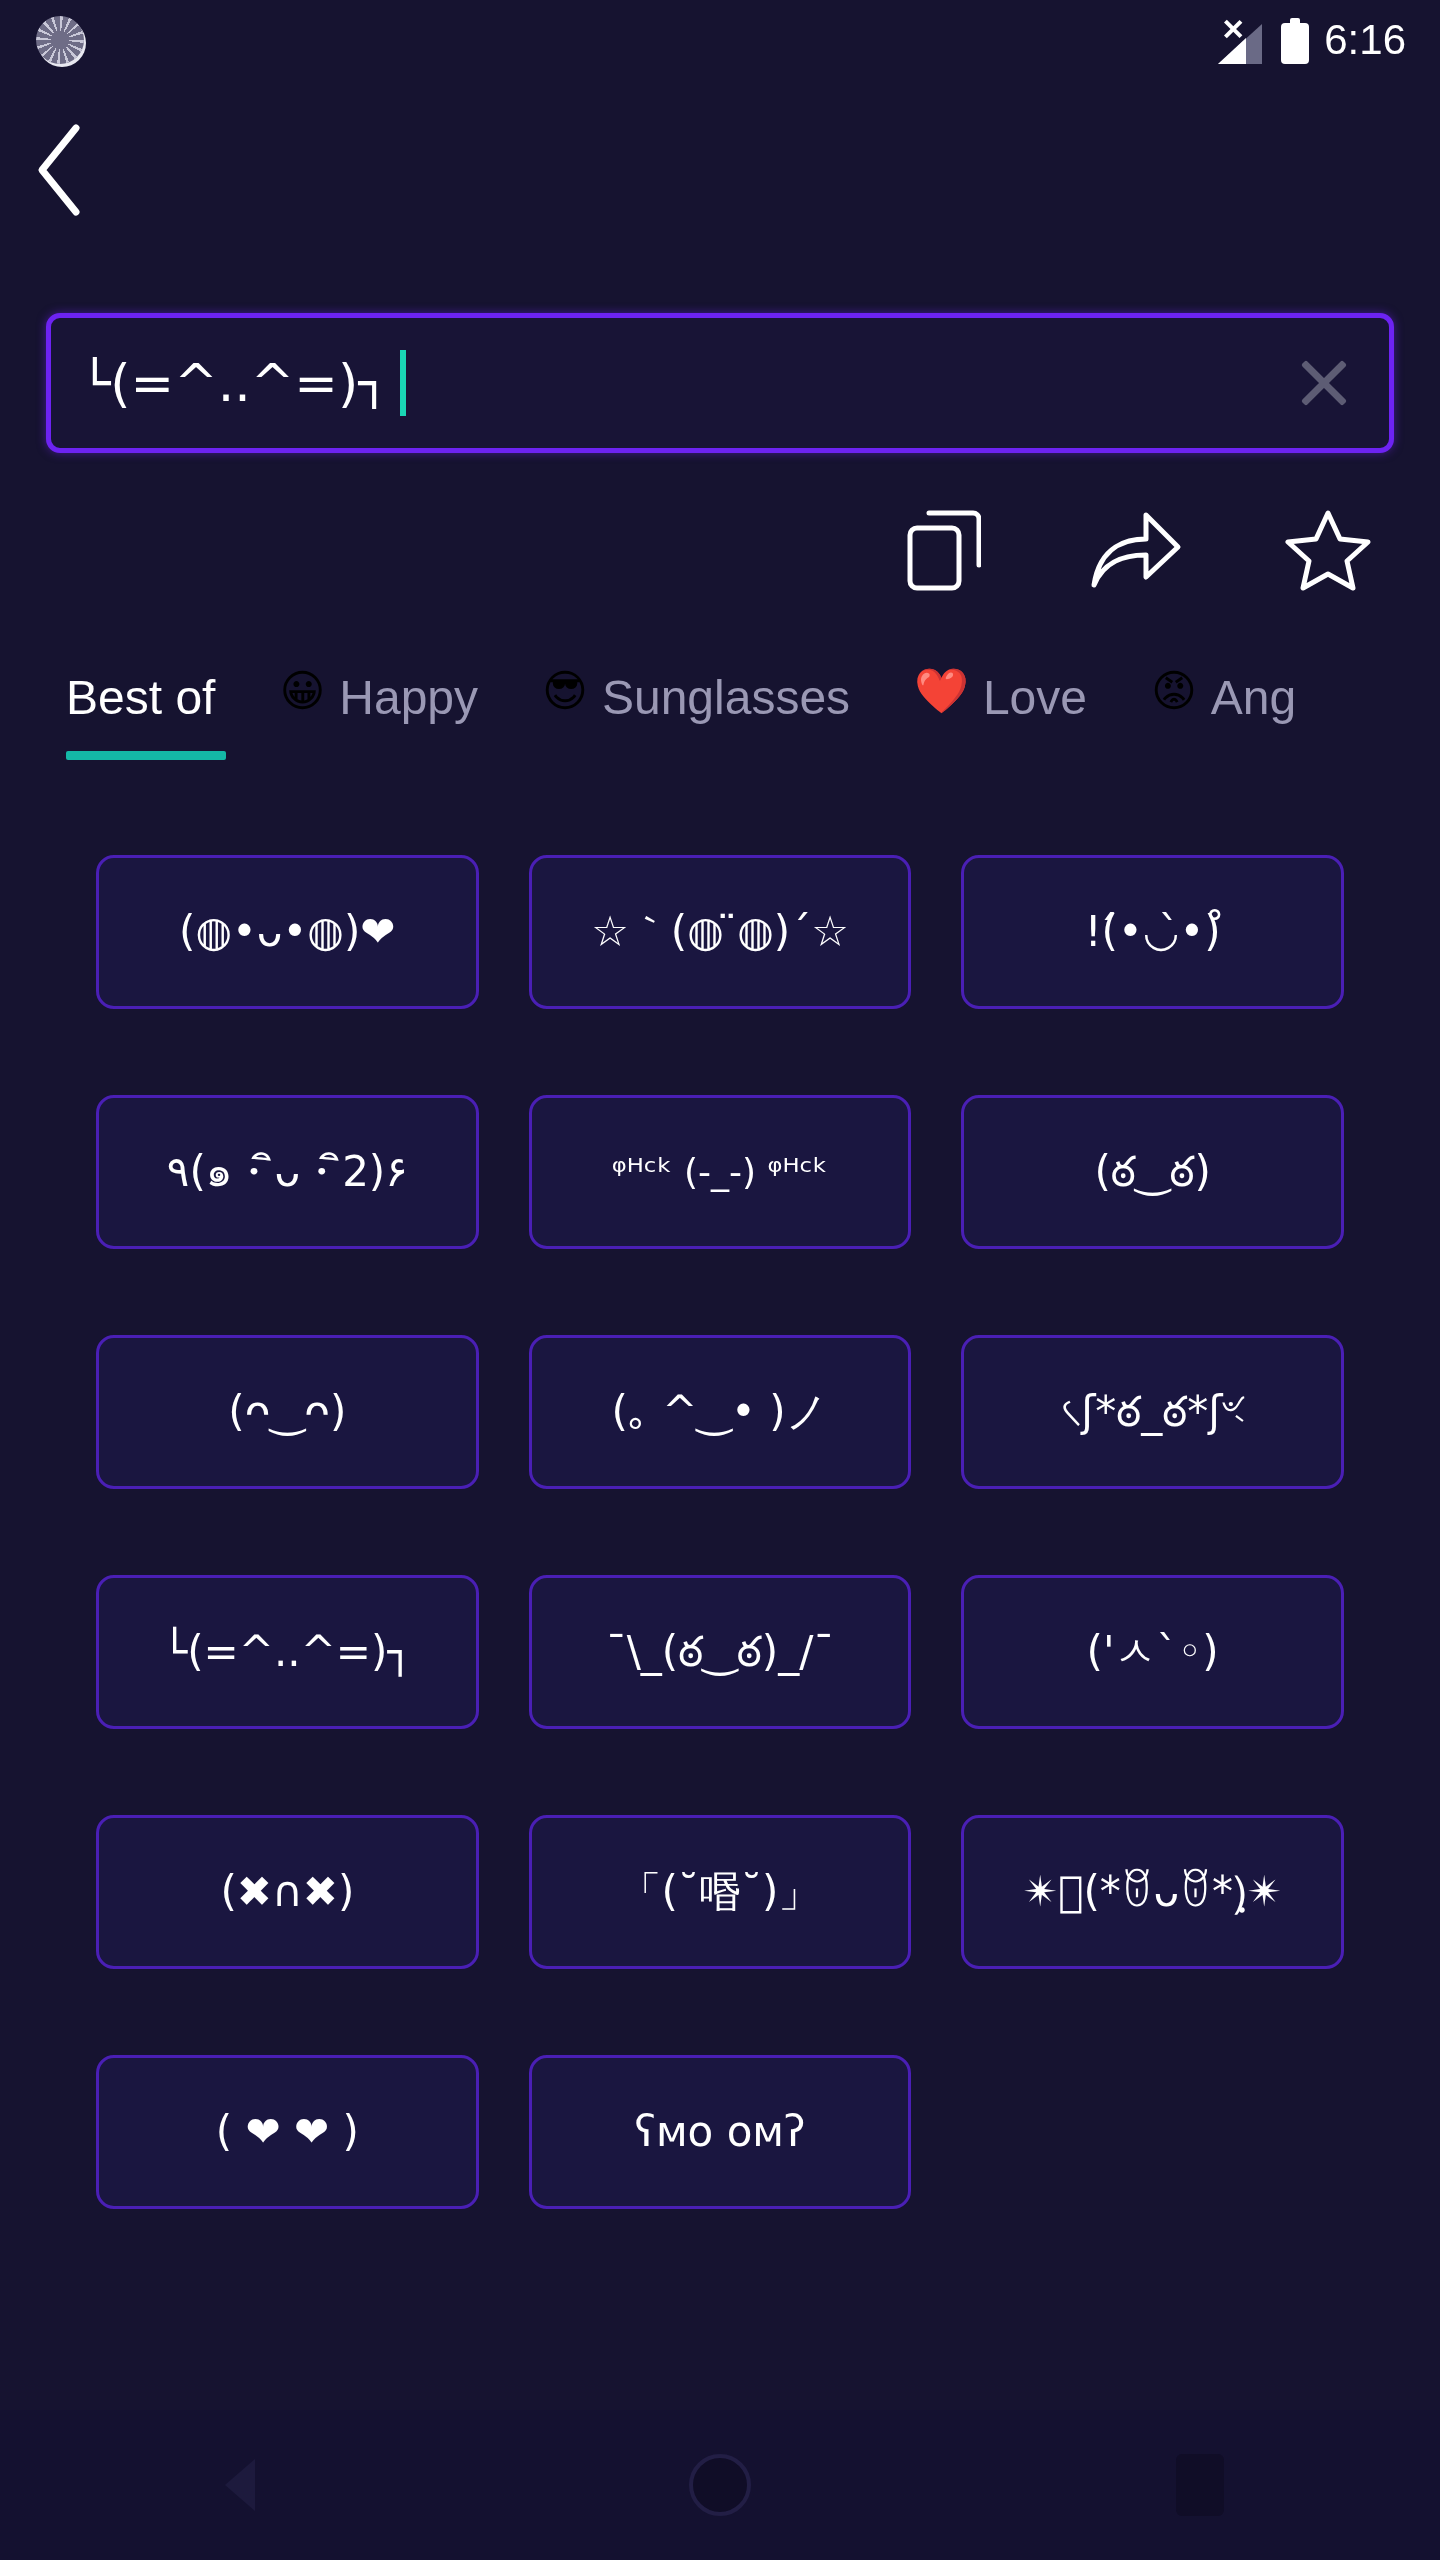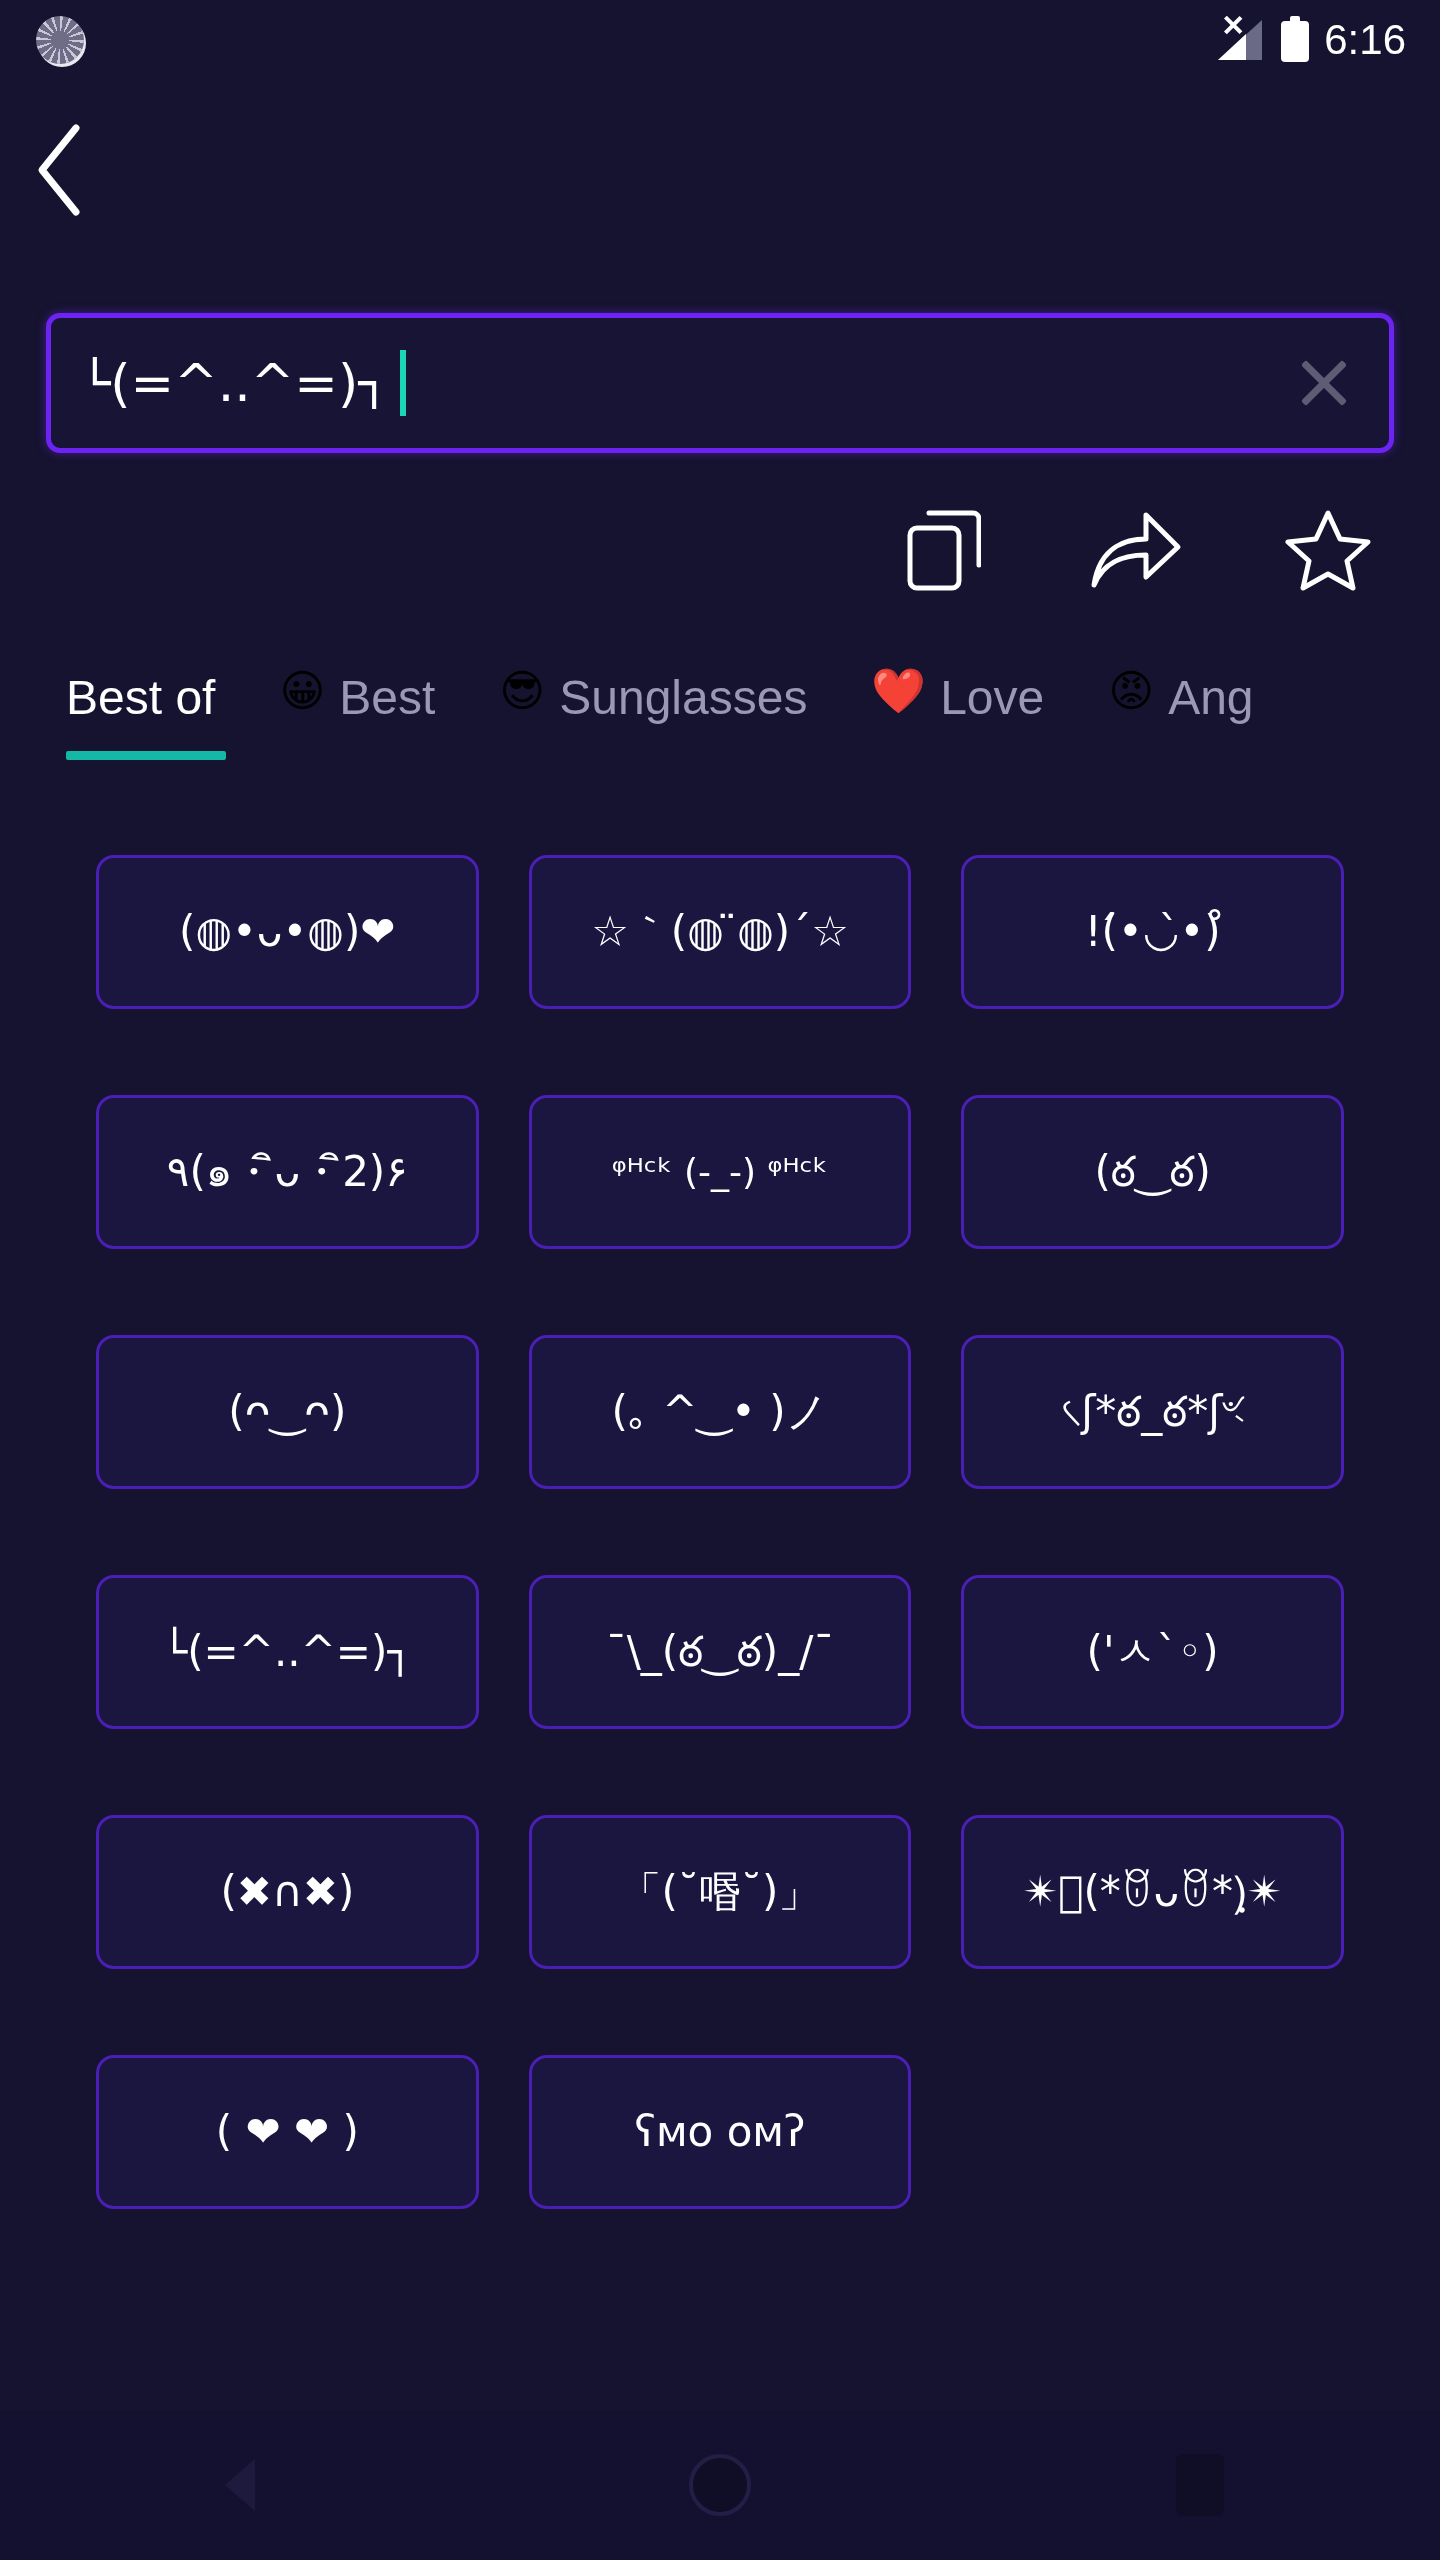--- a/index.html
+++ b/index.html
@@ -11,21 +11,21 @@
   }
   body { position:relative; }
 
   
   #status-bar {
     position:absolute; top:0; left:0; width:1440px; height:80px;
     display:flex; align-items:center;
     padding:0 34px;
   }
   #status-left { display:flex; align-items:center; gap:16px; }
-  #status-right { margin-left:auto; display:flex; align-items:flex-start; gap:15px; }
+  #status-right { margin-left:auto; display:flex; align-items:flex-end; gap:15px; }
   .spinner-ic { width:52px; height:52px; position:relative; }
   .spinner-ic .disc {
     position:absolute; inset:2px; border-radius:50%;
     background:#6e6c86;
     box-shadow: 2px 3px 0 0 #e8e8f0;
   }
   .spinner-ic .ticks {
     position:absolute; inset:2px; border-radius:50%;
     background:
       repeating-conic-gradient(from 0deg, #c9c8d8 0deg 7deg, transparent 7deg 22.5deg);
@@ -240,21 +240,21 @@
     </svg>
   </div>
 </div>
 
 <div id="tabs">
     <div class="tab active">
       <span class="tab-label">Best of</span>
     </div>
     <div class="tab">
       <span class="tab-emoji">😀</span>
-      <span class="tab-label">Best</span>
+      <span class="tab-label">Happy</span>
     </div>
     <div class="tab">
       <span class="tab-emoji">😎</span>
       <span class="tab-label">Sunglasses</span>
     </div>
     <div class="tab">
       <span class="tab-emoji">❤️</span>
       <span class="tab-label">Love</span>
     </div>
     <div class="tab">

